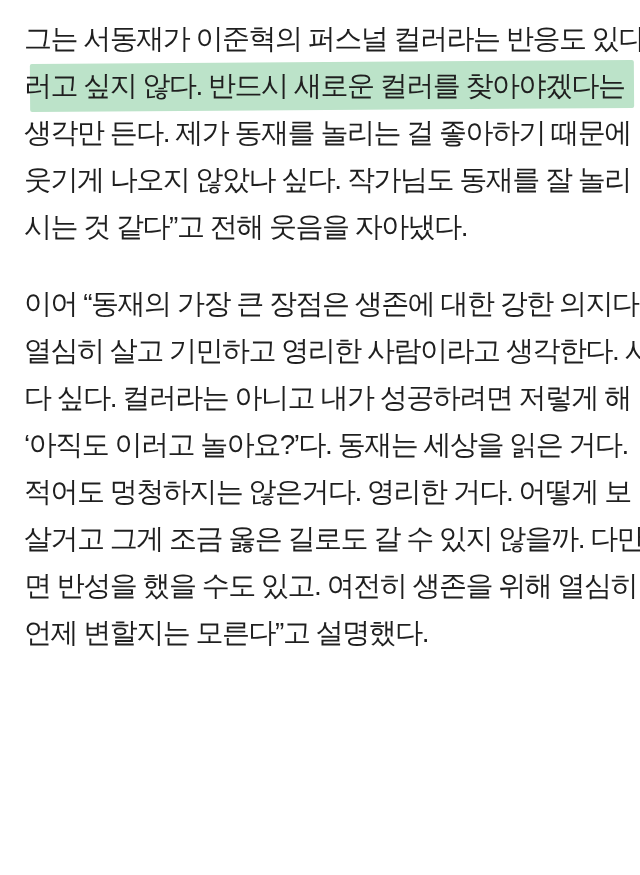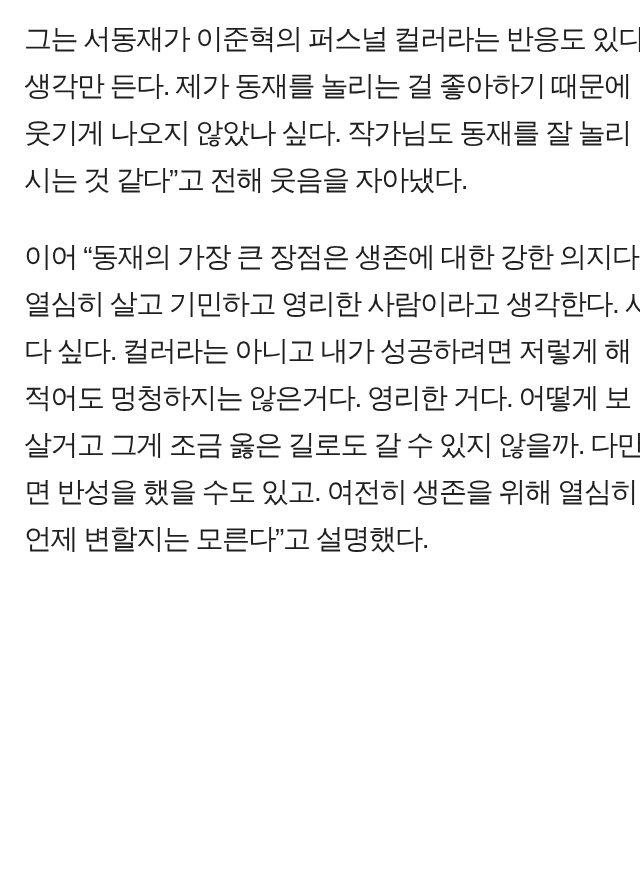--- a/index.html
+++ b/index.html
@@ -62,28 +62,30 @@
     transform: rotate(-0.4deg);
   }
 </style>
 </head>
 <body>
 
 <main class="page">
 
   <p class="para">
     <span class="ln">그는 서동재가 이준혁의 퍼스널 컬러라는 반응도 있다</span>
+    <span class="ln"><mark class="hl hl-l3">러고 싶지 않다. 반드시 새로운 컬러를 찾아야겠다는</mark></span>
     <span class="ln">생각만 든다. 제가 동재를 놀리는 걸 좋아하기 때문에</span>
     <span class="ln">웃기게 나오지 않았나 싶다. 작가님도 동재를 잘 놀리</span>
     <span class="ln">시는 것 같다”고 전해 웃음을 자아냈다.</span>
   </p>
 
   <p class="para">
     <span class="ln">이어 “동재의 가장 큰 장점은 생존에 대한 강한 의지다.</span>
     <span class="ln">열심히 살고 기민하고 영리한 사람이라고 생각한다. 시</span>
     <span class="ln">다 싶다. 컬러라는 아니고 내가 성공하려면 저렇게 해</span>
+    <span class="ln">‘아직도 이러고 놀아요?’다. 동재는 세상을 읽은 거다.</span>
     <span class="ln">적어도 멍청하지는 않은거다. 영리한 거다. 어떻게 보</span>
     <span class="ln">살거고 그게 조금 옳은 길로도 갈 수 있지 않을까. 다만</span>
     <span class="ln">면 반성을 했을 수도 있고. 여전히 생존을 위해 열심히</span>
     <span class="ln">언제 변할지는 모른다”고 설명했다.</span>
   </p>
 
 </main>
 
 </body></html>

